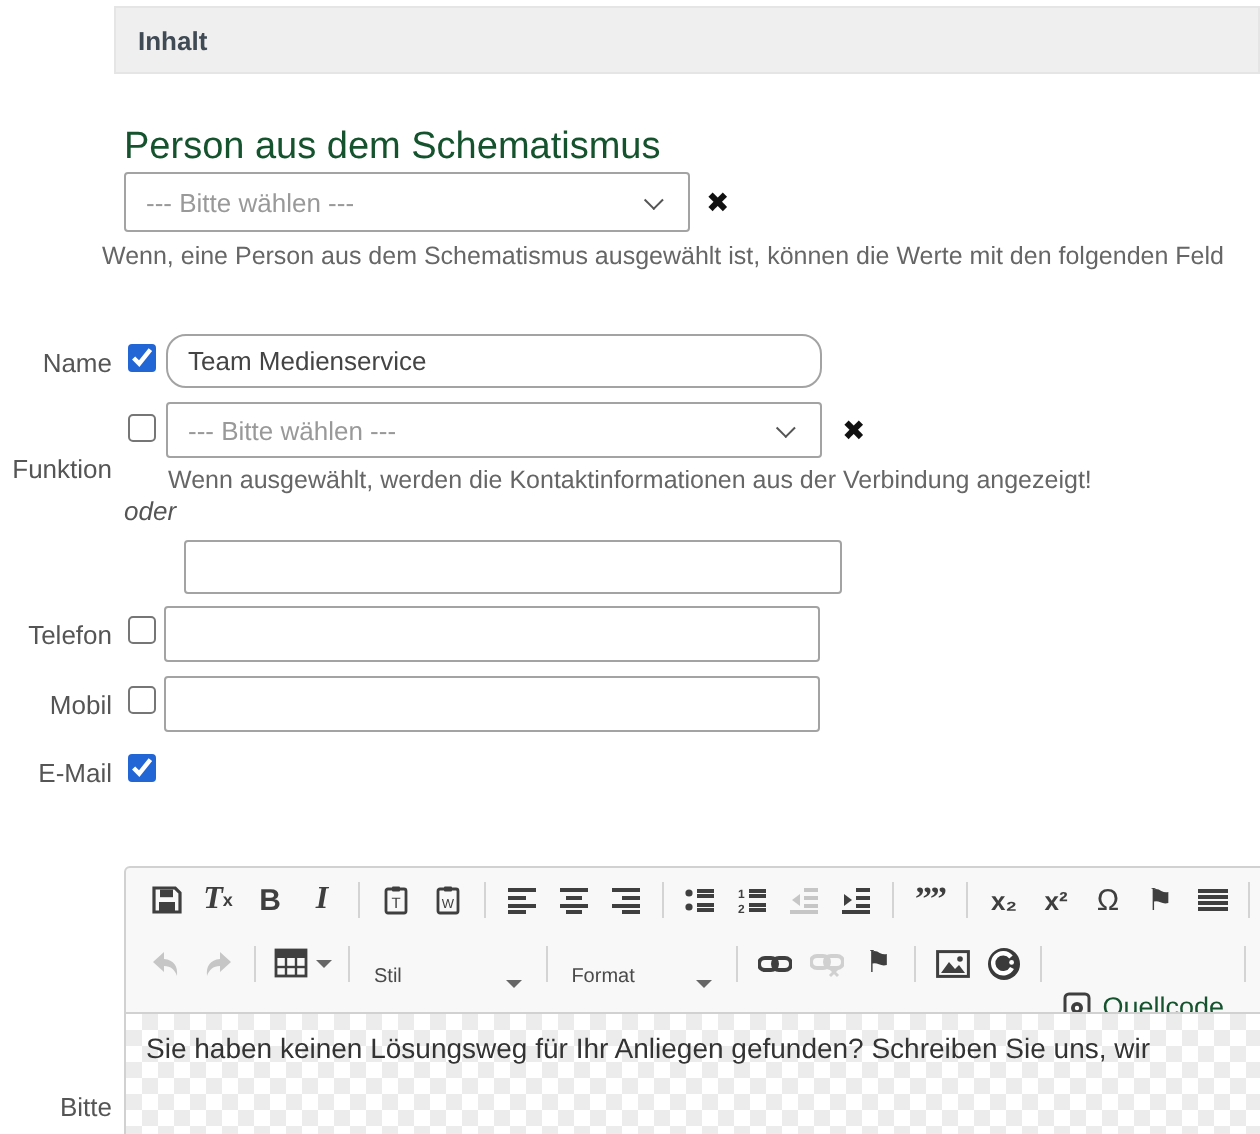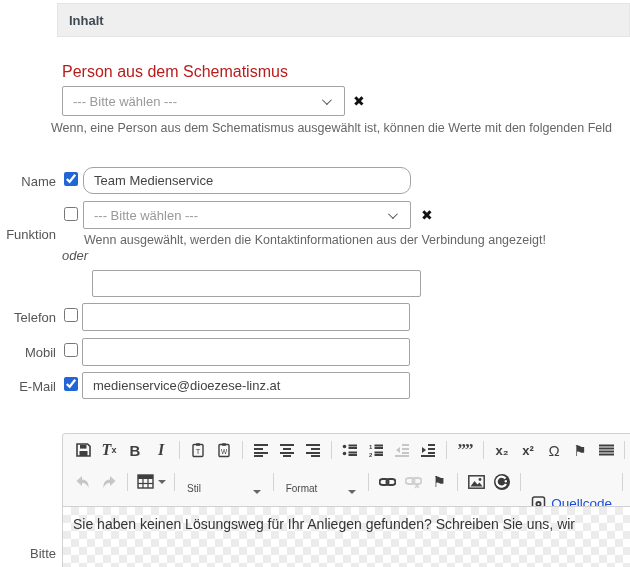--- a/index.html
+++ b/index.html
@@ -4,21 +4,21 @@
 <style>
   * { margin:0; padding:0; box-sizing:border-box; }
   html,body { width:630px; height:567px; overflow:hidden; background:#fff;
     font-family:"Liberation Sans","DejaVu Sans",sans-serif; }
   #page { position:relative; width:630px; height:567px; background:#fff; }
 
   .hdr { position:absolute; left:57px; top:3px; width:573px; height:34px;
     background:#f0efef; border:1px solid #e6e5e5; display:flex; align-items:center; }
   .hdr span { padding-left:11px; font-size:13px; font-weight:bold; color:#3f4a54; }
 
-  .lbl { position:absolute; font-size:16px; color:#b91c1c; white-space:nowrap; }
+  .lbl { position:absolute; font-size:19px; color:#14532d; white-space:nowrap; }
   .leftlbl { position:absolute; left:0; width:56px; text-align:right; font-size:13px; color:#555; }
 
   .selectbox { position:absolute; border:1px solid #a3a3a3; border-radius:2px; background:#fff;
     display:flex; align-items:center; justify-content:space-between; padding:0 15px 0 10px;
     font-size:13px; color:#999; cursor:pointer; }
   .chev { width:7px; height:7px; border-right:1.6px solid #555; border-bottom:1.6px solid #555;
     transform:rotate(45deg) translateY(-2px); flex:0 0 auto; }
   .clear { position:absolute; font-size:14px; font-weight:bold; color:#111; cursor:pointer; line-height:14px; }
 
   .help { position:absolute; font-size:12.5px; color:#666; white-space:nowrap; }
@@ -41,21 +41,21 @@
   .tb b { font-size:15px; }
   .tb i { font-family:"Liberation Serif","DejaVu Serif",serif; font-size:16px; font-weight:bold; }
   .glyph { font-size:15px; line-height:1; }
   .quote { font-family:"Liberation Serif","DejaVu Serif",serif; font-weight:bold; font-size:17px; letter-spacing:-1px; }
   .supsub { font-size:13px; font-weight:bold; }
   .ddl { display:inline-flex; align-items:flex-end; justify-content:space-between;
     padding:0 6px; height:24px; cursor:pointer; color:#4a4a4a; font-size:10px; }
   .caret { width:0; height:0; border-left:4px solid transparent; border-right:4px solid transparent;
     border-top:4px solid #666; margin-left:8px; }
   .srcbtn { display:inline-flex; align-items:center; gap:5px; padding:0 4px; height:24px;
-    cursor:pointer; color:#1d4ed8; font-size:13.5px;margin-top:44px; }
+    cursor:pointer; color:#14532d; font-size:13.5px;margin-top:44px; }
 
   .content { position:absolute; left:0; right:0; top:72px; bottom:0;
     border-top:1px solid #d1d1d1; background-color:#fff;
     background-image:
       linear-gradient(45deg,#ececec 25%,transparent 25%,transparent 75%,#ececec 75%),
       linear-gradient(45deg,#ececec 25%,transparent 25%,transparent 75%,#ececec 75%);
     background-size:16px 16px; background-position:0 0,8px 8px;
     font-size:14px; color:#333; padding:9px 10px; }
 </style>
 </head>
@@ -93,21 +93,20 @@
   <div class="leftlbl" style="top:310px;">Telefon</div>
   <input type="checkbox" style="left: 64px; top: 308px;">
   <input type="text" style="left: 82px; top: 303px; width: 328px; height: 28px;" value="">
 
   <div class="leftlbl" style="top:345px;">Mobil</div>
   <input type="checkbox" style="left: 64px; top: 343px;">
   <input type="text" style="left: 82px; top: 338px; width: 328px; height: 28px;" value="">
 
   <div class="leftlbl" style="top:379px;">E-Mail</div>
   <input type="checkbox" style="left: 64px; top: 377px;" checked="">
-  <input type="text" style="left: 82px; top: 372px; width: 328px; height: 27px;" value="medienservice@dioezese-linz.at">
 
   <div class="editor">
 
     <div class="tbrow">
       <span class="tb">
         <svg width="16" height="16" viewBox="0 0 16 16">
             <path d="M2 2h10.6L15 4.4V14H2z" fill="none" stroke="#3f3f3f" stroke-width="1.6"></path>
             <rect x="5" y="2.8" width="6.5" height="3.8" fill="#3f3f3f"></rect>
             <rect x="4.5" y="9" width="8" height="5" fill="#3f3f3f"></rect>
           </svg>

